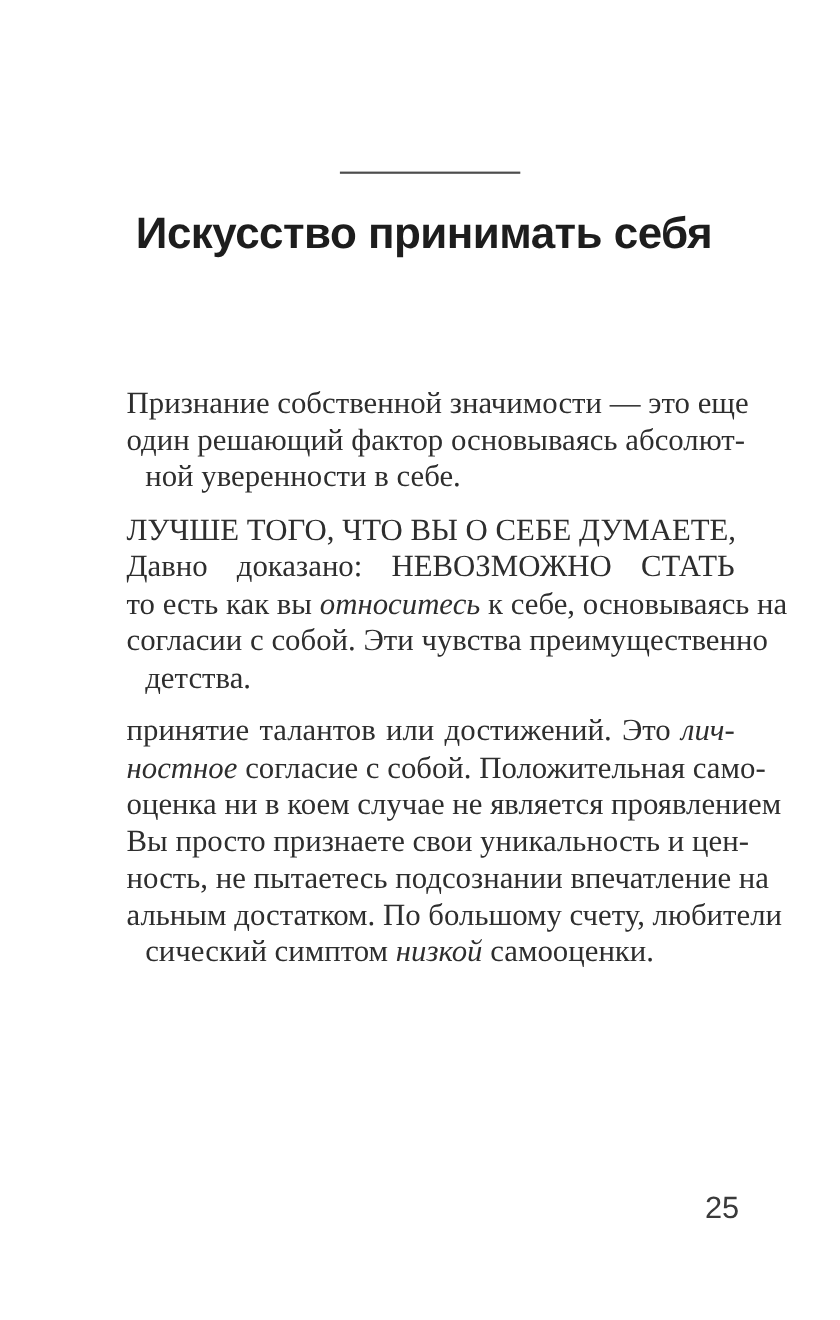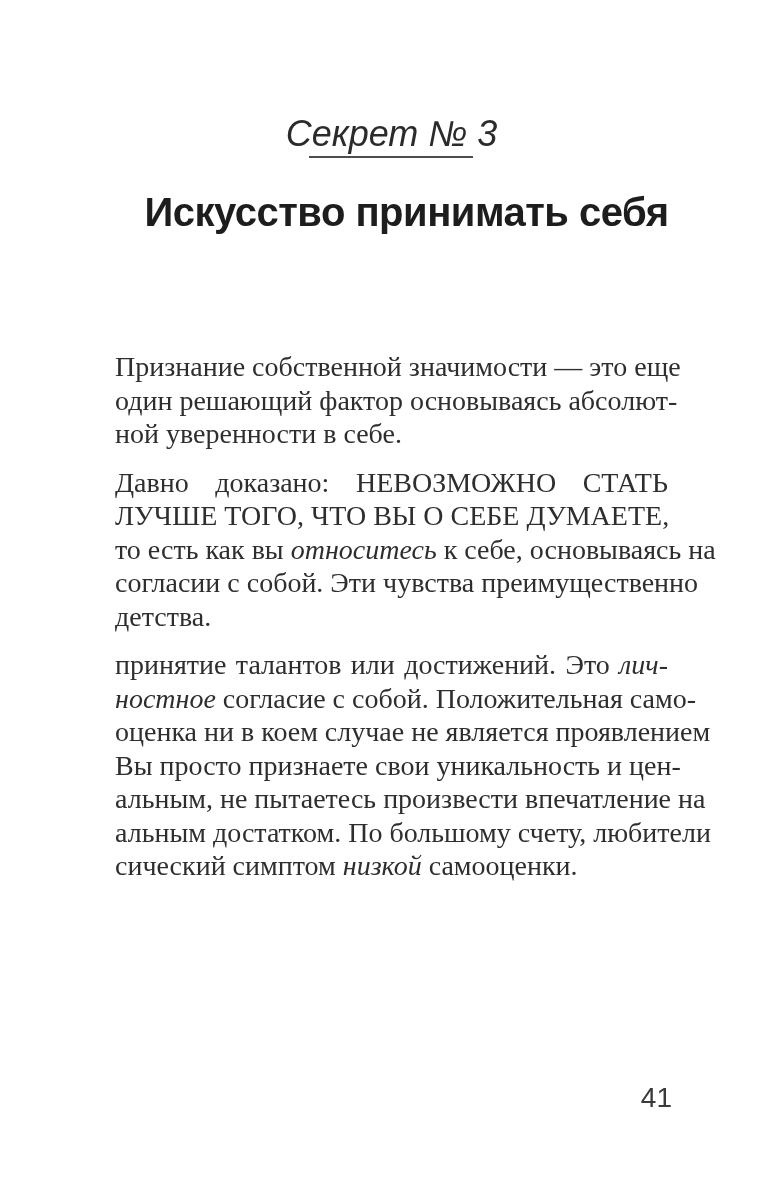--- a/index.html
+++ b/index.html
@@ -33,21 +33,21 @@
     top: 156px;
     left: 309px;
     width: 164px;
     height: 2px;
     background: var(--rule-color, #4d4d4d);
   }
   .page-title {
     position: absolute;
     margin: 0;
     top: 189px;
-    left: 100px;
+    left: 79px;
     width: 613px;
     text-align: center;
     font-family: "Liberation Sans", "DejaVu Sans", sans-serif;
     font-weight: bold;
     font-size: 40px;
     line-height: 46px;
     letter-spacing: -0.5px;
     color: var(--title-color, #1d1d1d);
   }
   .body-text {
@@ -63,58 +63,58 @@
     margin-top: 15px;
   }
   .line {
     text-align: justify;
     text-align-last: justify;
     white-space: nowrap;
   }
   .line.last {
     text-align: center;
     text-align-last: left;
+    margin-left: 17px;
   }
   .line em {
     font-style: italic;
   }
   .page-number {
     position: absolute;
     top: 1082px;
     right: 92px;
     font-family: "Liberation Sans", "DejaVu Sans", sans-serif;
     font-size: 28px;
     line-height: 32px;
     color: var(--pagenum-color, #3a3a3a);
   }
 </style>
 </head>
 <body>
 
 <div class="page" style="--page-bg: #ffffff; --body-color: #2e2e2e; --heading-color: #2b2b2b; --title-color: #1d1d1d; --rule-color: #4d4d4d; --pagenum-color: #3a3a3a;">
-  <div class="chapter-label">Секрет № 3</div>
   <div class="chapter-rule"></div>
   <h1 class="page-title">Искусство принимать себя</h1>
   <div class="body-text">
       <div class="para">
         <div class="line"><span>Признание собственной значимости — это еще</span></div>
         <div class="line"><span>один решающий фактор основываясь абсолют-</span></div>
         <div class="line last"><span>ной уверенности в себе.</span></div>
       </div>
       <div class="para">
+        <div class="line"><span>ЛУЧШЕ ТОГО, ЧТО ВЫ О СЕБЕ ДУМАЕТЕ,</span></div>
         <div class="line"><span>Давно доказано: НЕВОЗМОЖНО СТАТЬ</span></div>
-        <div class="line"><span>ЛУЧШЕ ТОГО, ЧТО ВЫ О СЕБЕ ДУМАЕТЕ,</span></div>
         <div class="line"><span>то есть как вы </span><em>относитесь</em><span> к себе, основываясь на</span></div>
         <div class="line"><span>согласии с собой. Эти чувства преимущественно</span></div>
         <div class="line last"><span>детства.</span></div>
       </div>
       <div class="para">
         <div class="line"><span>принятие талантов или достижений. Это </span><em>лич-</em></div>
         <div class="line"><em>ностное</em><span> согласие с собой. Положительная само-</span></div>
         <div class="line"><span>оценка ни в коем случае не является проявлением</span></div>
         <div class="line"><span>Вы просто признаете свои уникальность и цен-</span></div>
-        <div class="line"><span>альным, не пытаетесь произвести впечатление на</span></div>
+        <div class="line"><span>ность, не пытаетесь подсознании впечатление на</span></div>
         <div class="line"><span>альным достатком. По большому счету, любители</span></div>
         <div class="line last"><span>сический симптом </span><em>низкой</em><span> самооценки.</span></div>
       </div>
     </div>
-  <div class="page-number">41</div>
+  <div class="page-number">25</div>
 </div>
 
 </body></html>

